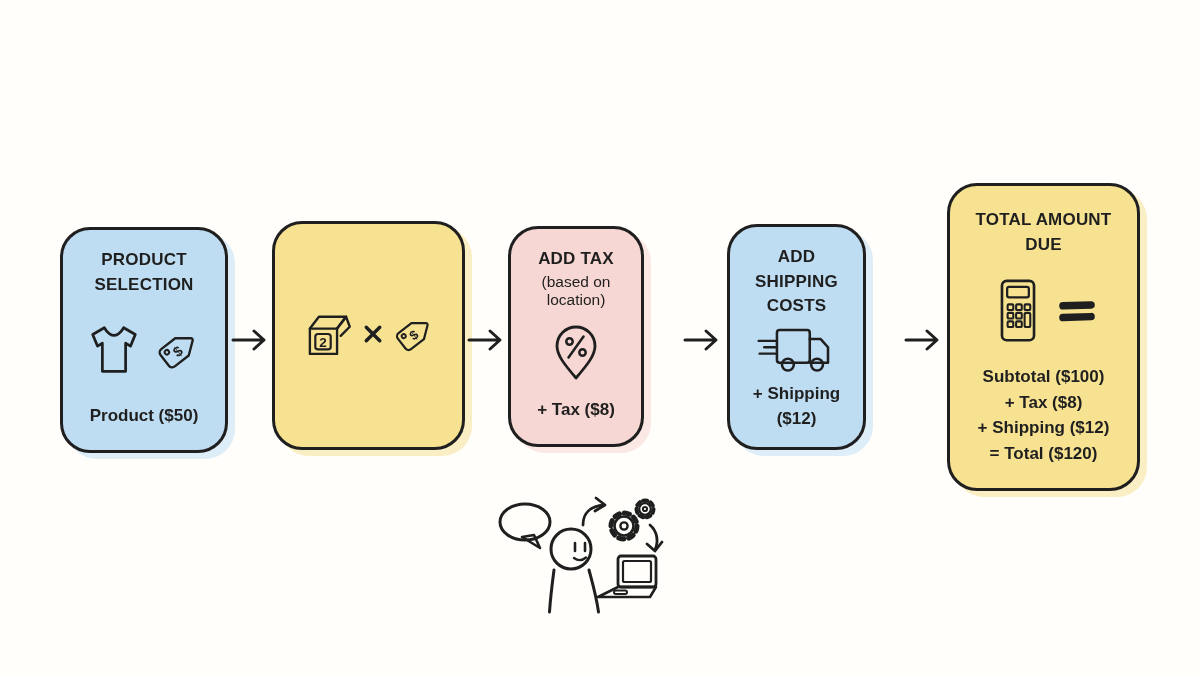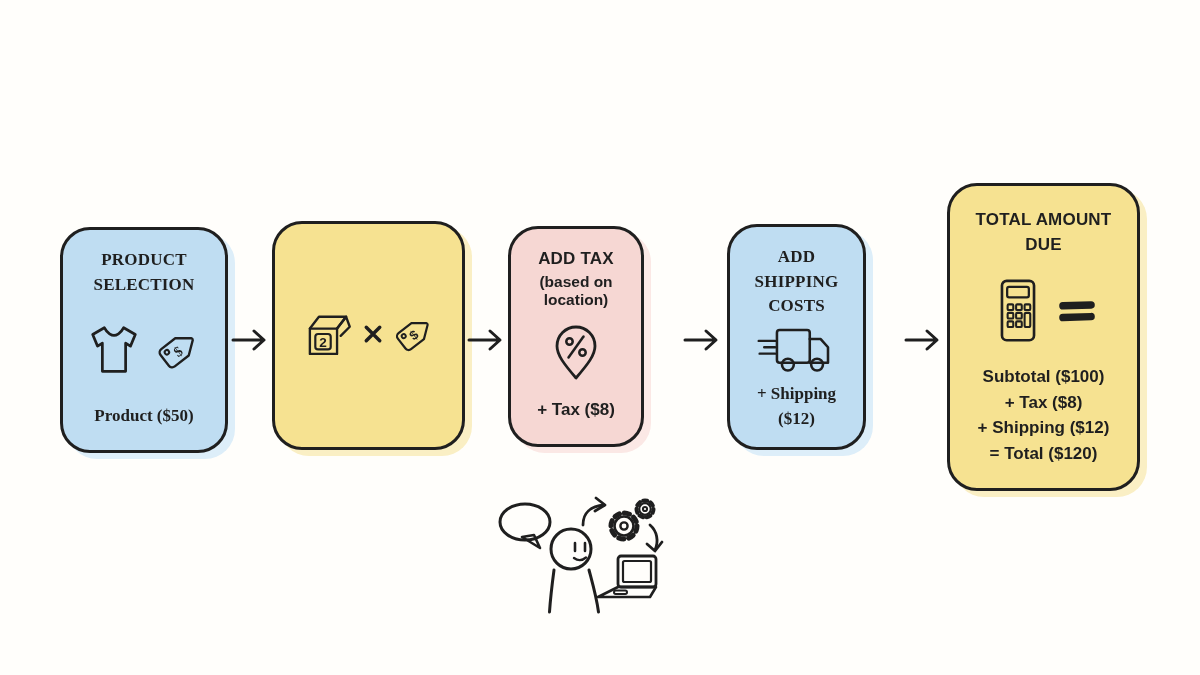--- a/index.html
+++ b/index.html
@@ -10,25 +10,25 @@
   }
   html,body{margin:0;padding:0;}
   body{font-family:"Liberation Sans","DejaVu Sans",sans-serif;background:#fffefb;}
   .stage{position:relative;width:1200px;height:675px;background:#fffefb;overflow:hidden;}
   .card{
     position:absolute;box-sizing:border-box;
     border:3.5px solid var(--ink);border-radius:30px;
     display:flex;flex-direction:column;align-items:center;justify-content:space-between;
     text-align:center;padding:18px 10px 22px;color:var(--ink);
   }
-  .card-blue{background:var(--blue);box-shadow:7px 6px 0 var(--blue-sh);font-family:Liberation Serif, serif;}
+  .card-blue{background:var(--blue);box-shadow:7px 6px 0 var(--blue-sh);}
   .card-yellow{background:var(--yellow);box-shadow:7px 6px 0 var(--yellow-sh);}
   .card-pink{background:var(--pink);box-shadow:7px 6px 0 var(--pink-sh);}
   .card-title{font-weight:700;font-size:17px;line-height:1.45;letter-spacing:.2px;white-space:pre-line;}
-  .card-subtitle{font-weight:700;font-size:15.5px;margin-top:1px;}
+  .card-subtitle{font-weight:400;font-size:15.5px;margin-top:1px;}
   .card-caption{font-weight:600;font-size:17px;line-height:1.5;white-space:pre-line;}
   .icon-row{display:flex;align-items:center;justify-content:center;gap:6px;flex:1;}
   svg{display:block;}
   .flow-arrow{position:absolute;}
   .doodle{position:absolute;left:478px;top:484px;}
   .ink{stroke:var(--ink);fill:none;stroke-linecap:round;stroke-linejoin:round;}
 </style>
 </head>
 <body>
 

